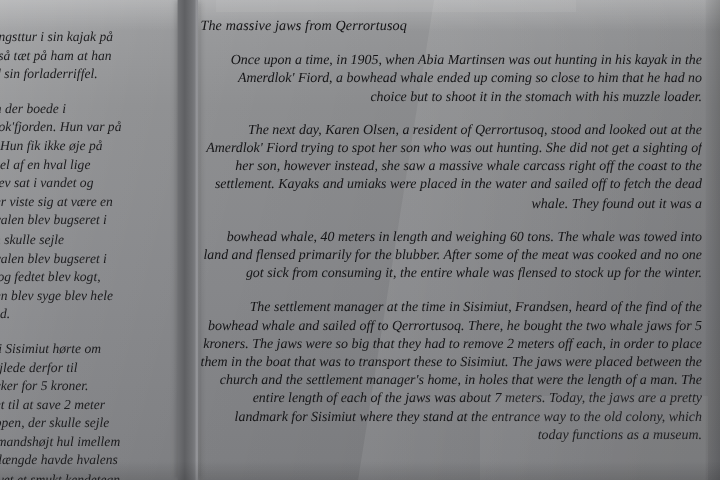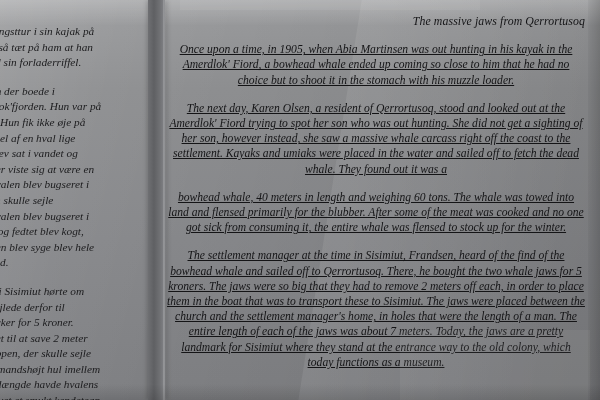--- a/index.html
+++ b/index.html
@@ -117,26 +117,24 @@
     font-size: 11.6px;
     line-height: 15.2px;
     font-style: italic;
     padding-left: 0;
     box-sizing: border-box;
   }
   #right-column .heading {
     margin: 6px 0 13px 0;
     font-size: 11.8px;
     letter-spacing: 0.1px;
-    text-align: right;
   }
   #right-column .para {
     margin: 0 0 13px 0;
-    text-align: center;
-    text-decoration: underline;
+    text-align: right;
   }
   
   .streak {
     position: absolute;
     pointer-events: none;
     background: rgba(255,255,255,0.06);
   }
 </style>
 </head>
 <body>

